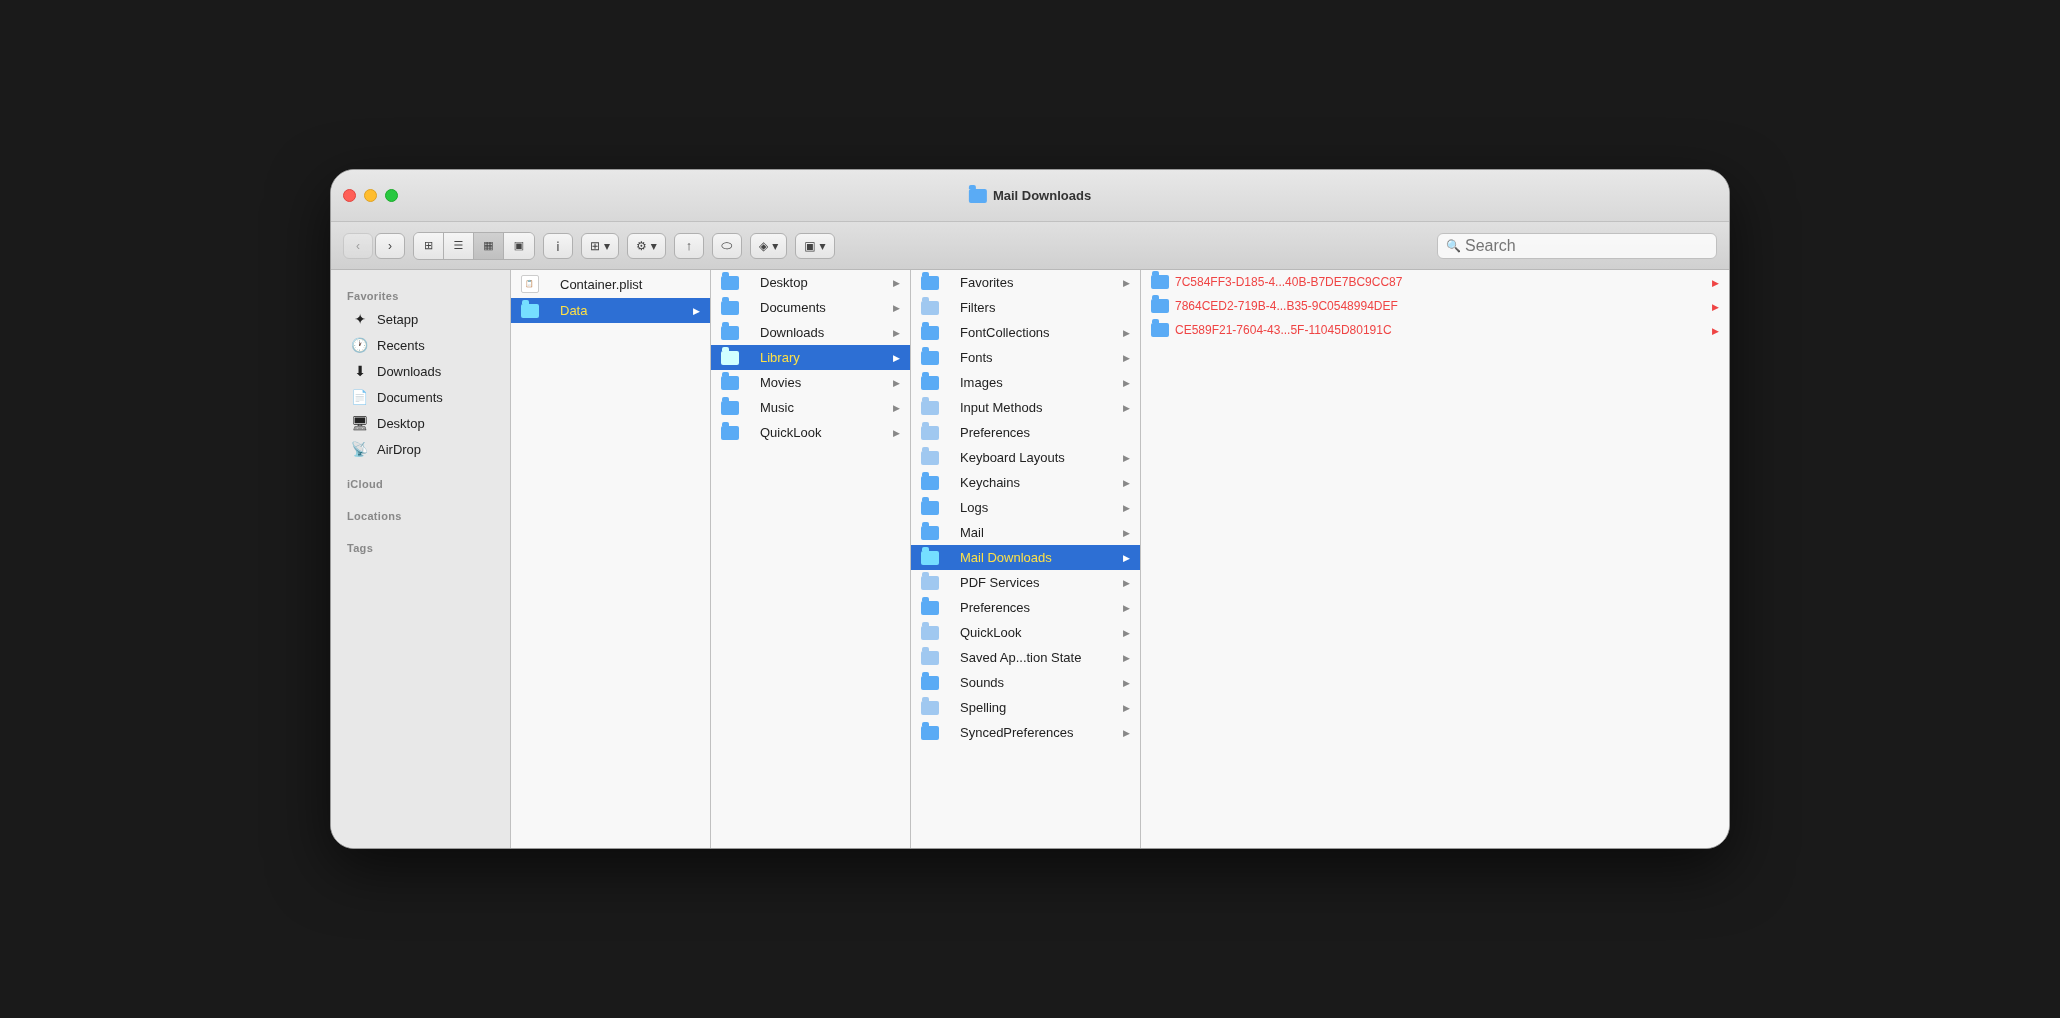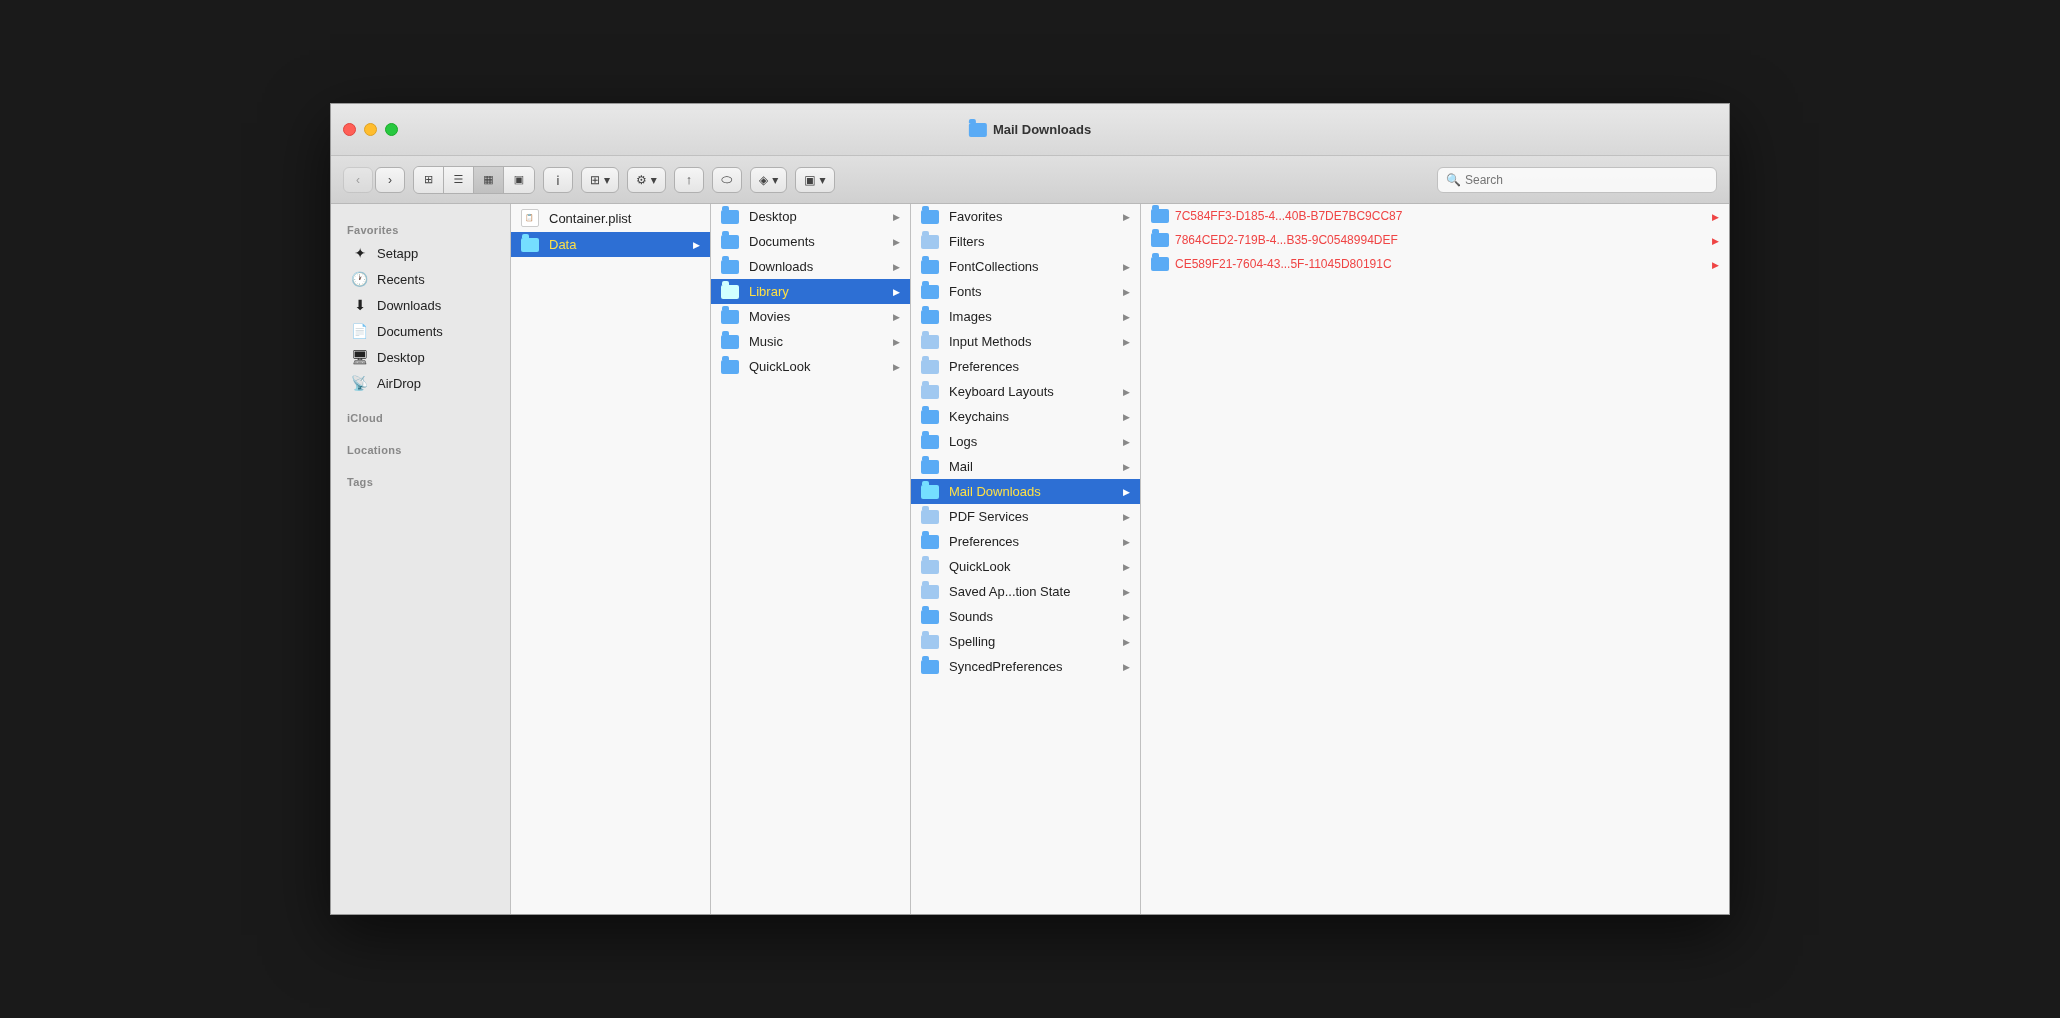--- a/index.html
+++ b/index.html
@@ -7,23 +7,23 @@
       background: #1a1a1a;
       display: flex;
       align-items: center;
       justify-content: center;
       min-height: 100vh;
       font-family: -apple-system, BlinkMacSystemFont, 'SF Pro Text', 'Helvetica Neue', Arial, sans-serif;
     }
 
     .window {
       width: 1400px;
-      height: 812px;
+      height: 680px;
       background: #f0f0f0;
-      border-radius: 0;
+      border-radius: 24px;
       box-shadow: 0 20px 60px rgba(0,0,0,0.6);
       display: flex;
       flex-direction: column;
       overflow: hidden;
       border: 1px solid #999;
     }
 
     
     .titlebar {
       background: linear-gradient(to bottom, #e8e8e8, #d8d8d8);
@@ -161,21 +161,21 @@
       border-radius: 6px;
       height: 26px;
       padding: 0 8px;
       gap: 4px;
       flex: 1;
       max-width: 280px;
     }
     .search-box input {
       border: none;
       background: transparent;
-      font-size: 12px;
+      font-size: 16px;
       color: #666;
       outline: none;
       flex: 1;
       width: 100%;
     }
 
     
     .content {
       display: flex;
       flex: 1;
@@ -240,21 +240,21 @@
 
     .column:last-child { border-right: none; }
 
     .col-item {
       display: flex;
       align-items: center;
       padding: 5px 10px;
       font-size: 13px;
       color: #222;
       cursor: pointer;
-      gap: 10px;
+      gap: 21px;
       white-space: nowrap;
     }
     .col-item.selected {
       background: #2d6fd4;
       color: #fde047;
     }
     .col-item.selected .chevron { color: white; }
     .col-item.selected .folder-icon { filter: brightness(1.3); }
 
     .col-item .chevron {

